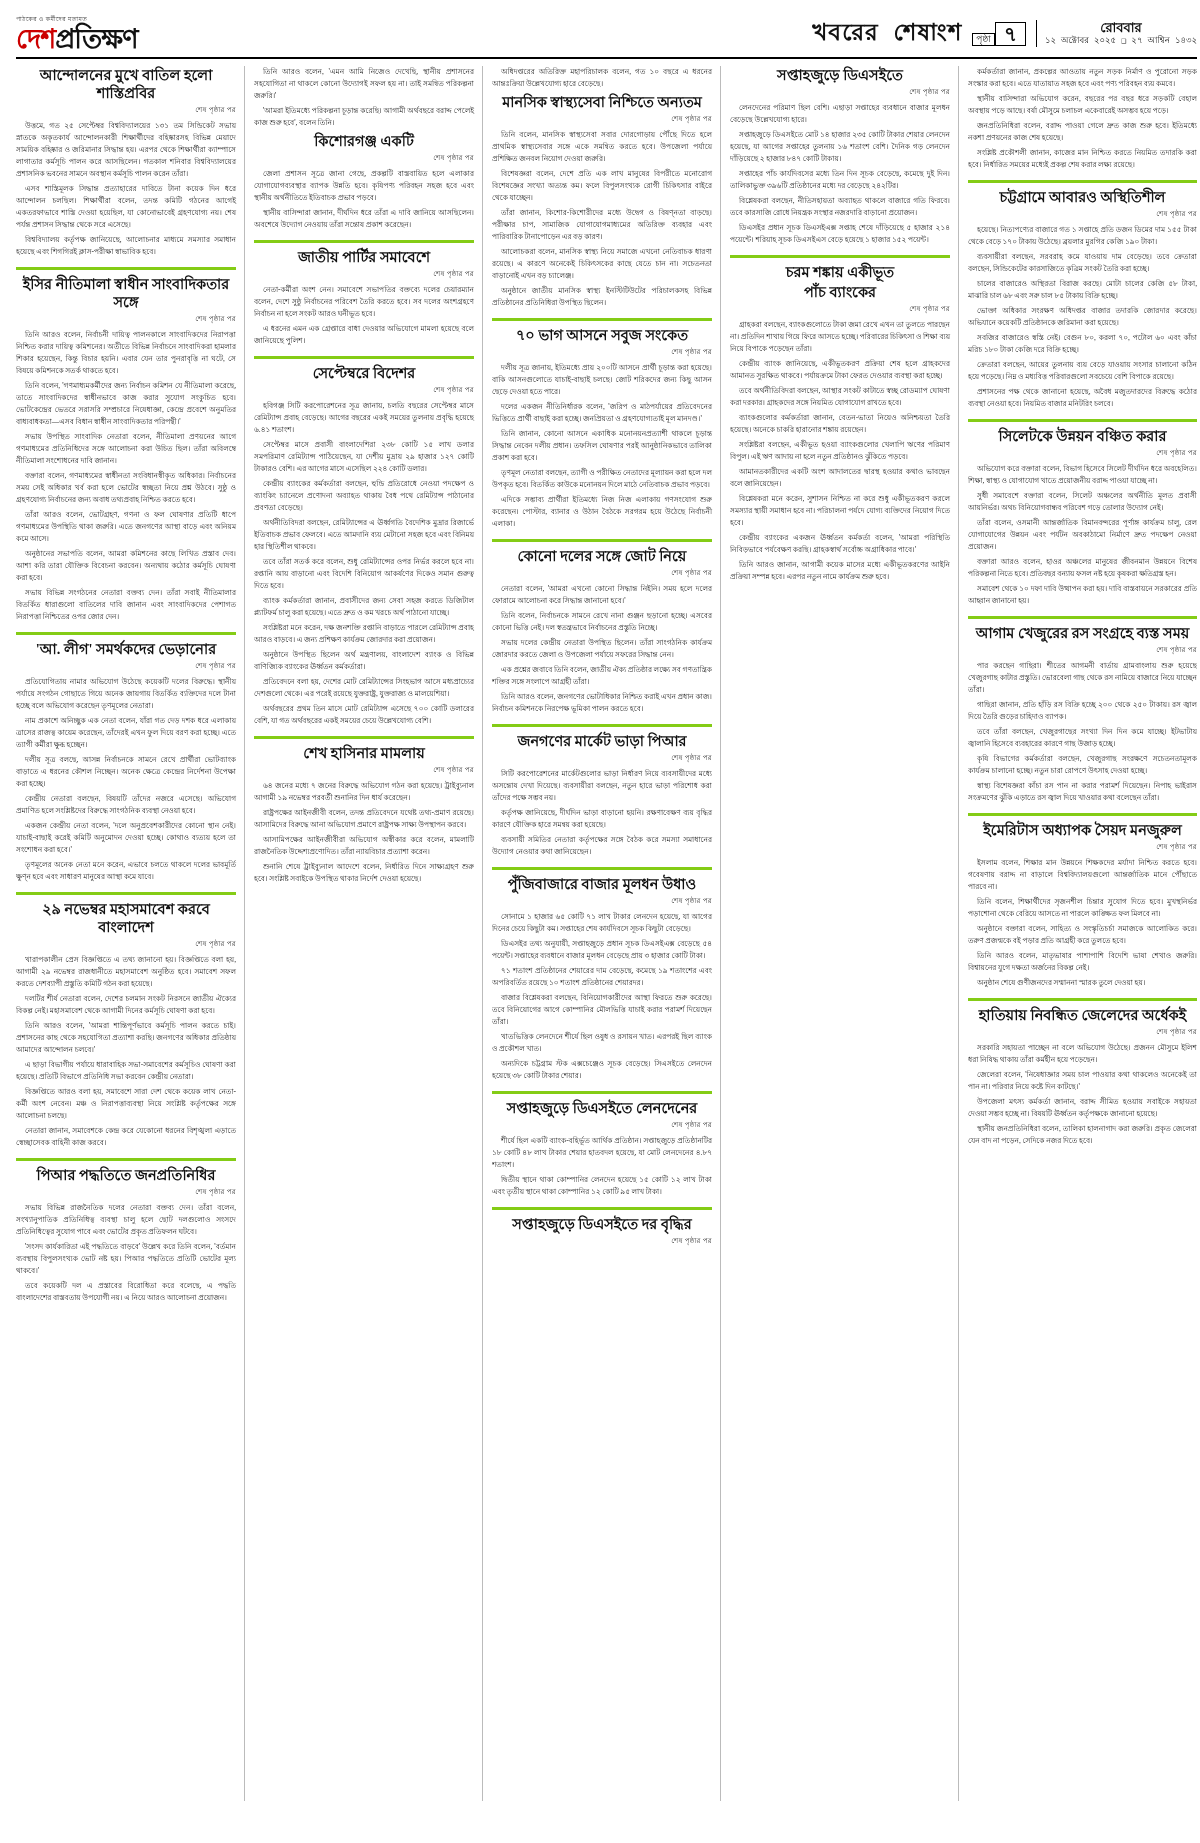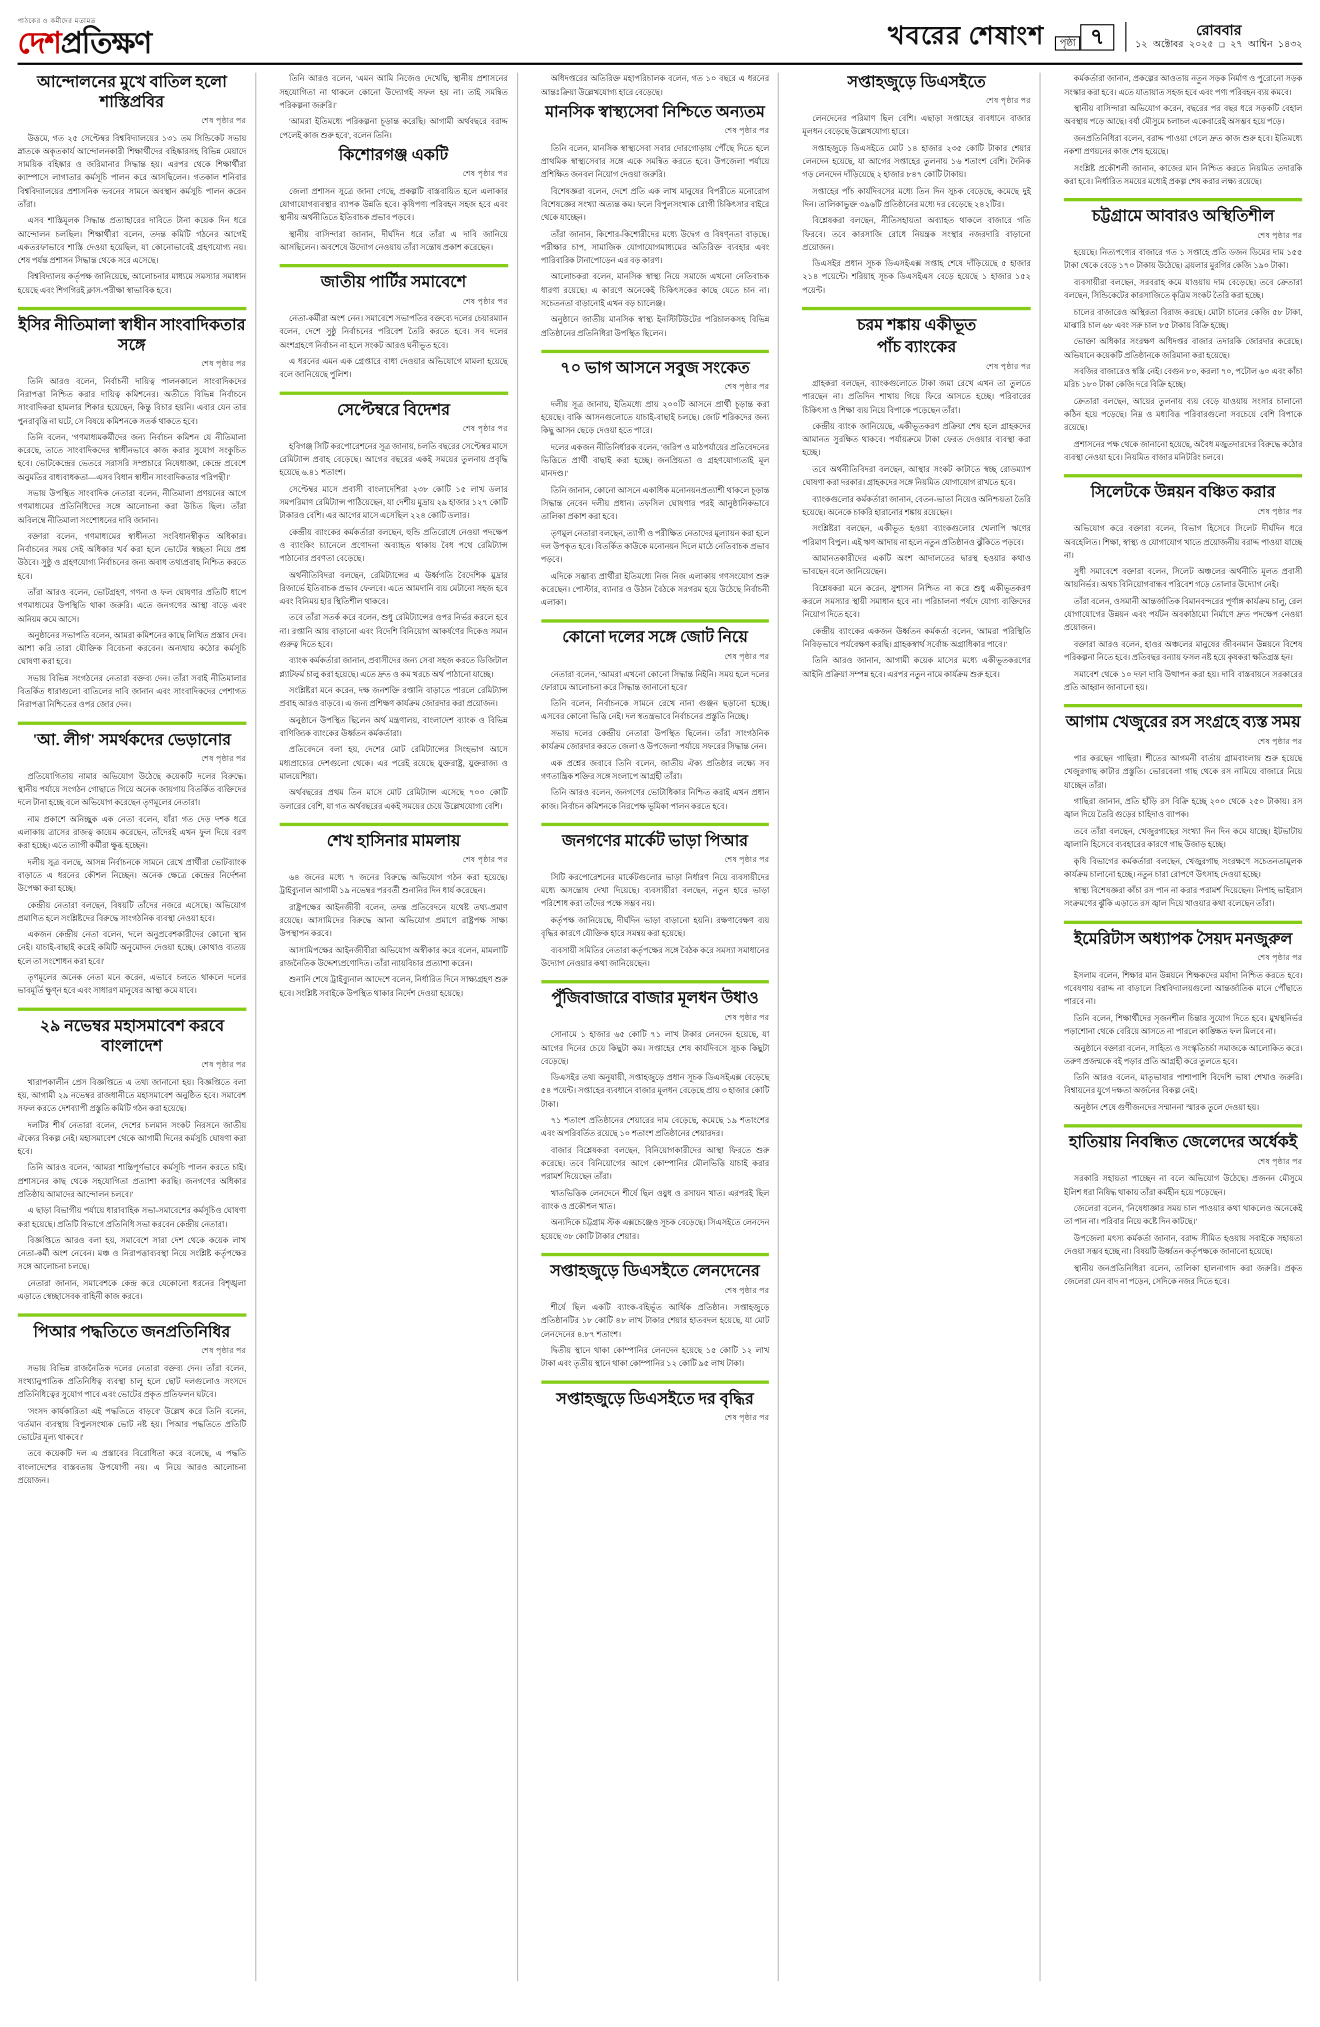--- a/index.html
+++ b/index.html
@@ -6,42 +6,42 @@
   body{
     width:1200px;height:1843px;
     font-family:"Liberation Serif", serif;
     color:#111;
     position:relative;
     overflow:hidden;
   }
   .page{
     width:1200px;height:1843px;
     box-sizing:border-box;
-    padding:14px 16px 10px 16px;
+    padding:14px 3px 10px 16px;
     position:relative;
   }
   
   .masthead{
     display:flex;align-items:flex-start;justify-content:space-between;
     border-bottom:2px solid #000;
     padding-bottom:4px;
   }
   .brand{display:flex;flex-direction:column;align-items:flex-start;}
   .brand .tagline{
     font-size:6px;letter-spacing:.5px;color:#444;margin-bottom:1px;
   }
   .brand .logo{
     font-size:27px;font-weight:bold;letter-spacing:-1px;
     font-family:"Liberation Serif", serif;
     line-height:1;
   }
   .brand .logo .dot{color:#c00;}
   .mast-right{display:flex;align-items:center;gap:10px;}
   .section-title{
-    font-size:23px;font-weight:bold;letter-spacing:1px;
+    font-size:23px;font-weight:bold;letter-spacing:1px;font-family:Liberation Mono, monospace;
   }
   .pagebox{
     display:flex;align-items:flex-end;gap:0;
   }
   .pg-small{
     border:1px solid #000;font-size:9px;padding:1px 3px;line-height:1;
   }
   .pg-num{
     border:1px solid #000;font-size:20px;font-weight:bold;
     padding:0px 8px;line-height:1.1;
@@ -49,21 +49,21 @@
   .datecol{
     text-align:center;line-height:1.25;padding-left:8px;border-left:1px solid #000;
   }
   .datecol .day{font-size:13px;font-weight:bold;}
   .datecol .date{font-size:8.5px;font-family:Liberation Mono, monospace;}
 
   
   .cols{
     display:grid;
     grid-template-columns:repeat(5,1fr);
-    column-gap:21px;
+    column-gap:9px;
     margin-top:7px;
     height:1735px;
   }
   .col{
     position:relative;
     padding-right:8px;
     border-right:1px solid #bbb;
     overflow:hidden;
   }
   .col:last-child{border-right:none;padding-right:0;}

